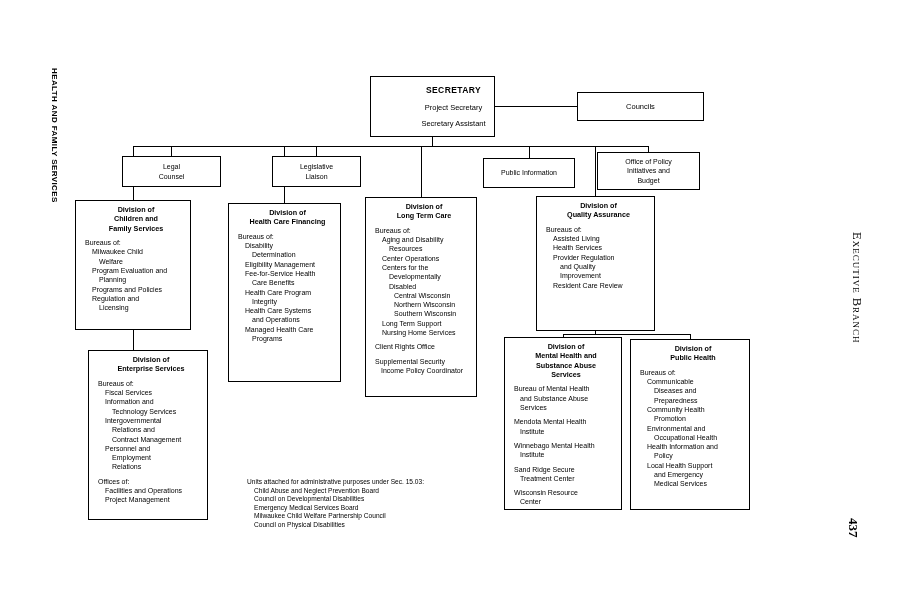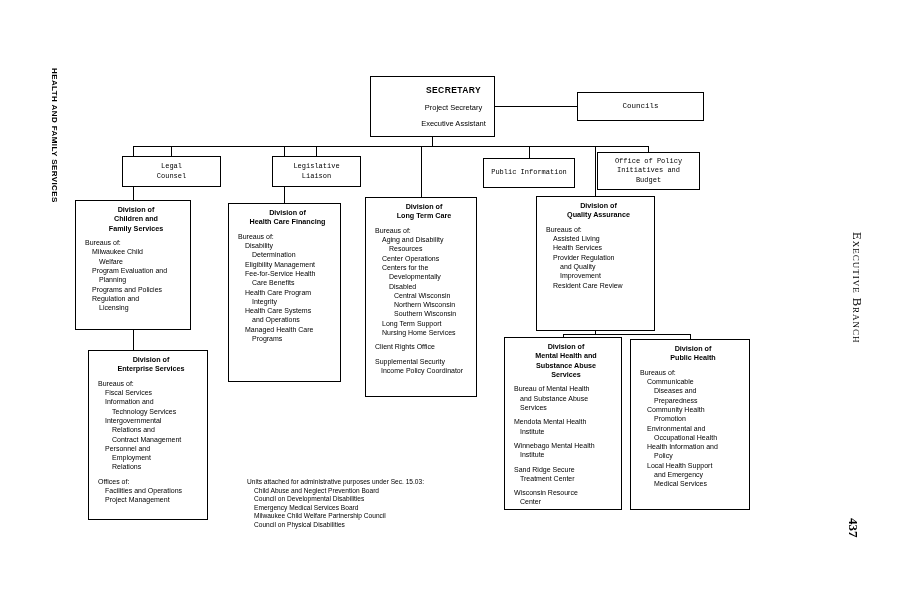--- a/index.html
+++ b/index.html
@@ -21,21 +21,21 @@
     font-family:"Liberation Serif", serif; font-size:13px; font-weight:bold;
   }
   .header {
     position:absolute; left:517px; top:65px; width:300px; text-align:center;
     font-size:9.5px; font-weight:bold; letter-spacing:0.2px;
   }
   .box {
     position:absolute; border:1px solid #000; background:#fff; box-sizing:border-box;
   }
   .center-box { display:flex; align-items:center; justify-content:center; text-align:center; }
-  .center-box .lbl { white-space:pre-line; font-size:7px; line-height:1.3;font-family:Liberation Mono, monospace; }
+  .center-box .lbl { white-space:pre-line; font-size:7px; line-height:1.3; }
   .councils .lbl { font-size:7.5px; }
   .sec { display:flex; flex-direction:column; align-items:center; justify-content:space-evenly; text-align:center;padding-left:42px; }
   .sec-title { font-weight:bold; font-size:8.5px; letter-spacing:0.4px; }
   .sec-line { font-size:7.5px; }
   .div-box { padding:4px 3px 4px 9px; font-size:7px; line-height:1.33; }
   .div-title {
     font-size:7.2px; font-weight:bold; text-align:center; margin-bottom:5px;
     white-space:pre-line; line-height:1.3;
   }
   .item { white-space:pre-line; }
@@ -69,21 +69,21 @@
   <div class="ln" style="left:495px;top:106px;width:82px;height:1px"></div>
   <div class="ln" style="left:595px;top:331px;width:1px;height:4px"></div>
   <div class="ln" style="left:563px;top:334px;width:128px;height:1px"></div>
   <div class="ln" style="left:563px;top:335px;width:1px;height:3px"></div>
   <div class="ln" style="left:690px;top:335px;width:1px;height:5px"></div>
   <div class="ln" style="left:133px;top:330px;width:1px;height:20px"></div>
 
   <div class="box sec" style="left:370px;top:76px;width:125px;height:61px">
     <div class="sec-title">SECRETARY</div>
     <div class="sec-line">Project Secretary</div>
-    <div class="sec-line">Executive Assistant</div>
+    <div class="sec-line">Secretary Assistant</div>
   </div>
 
   <div class="box center-box councils" style="left:577px;top:92px;width:127px;height:29px">
     <span class="lbl">Councils</span>
   </div>
 
   <div class="box center-box" style="left:122px;top:156px;width:99px;height:31px">
     <span class="lbl">Legal
 Counsel</span>
   </div>

